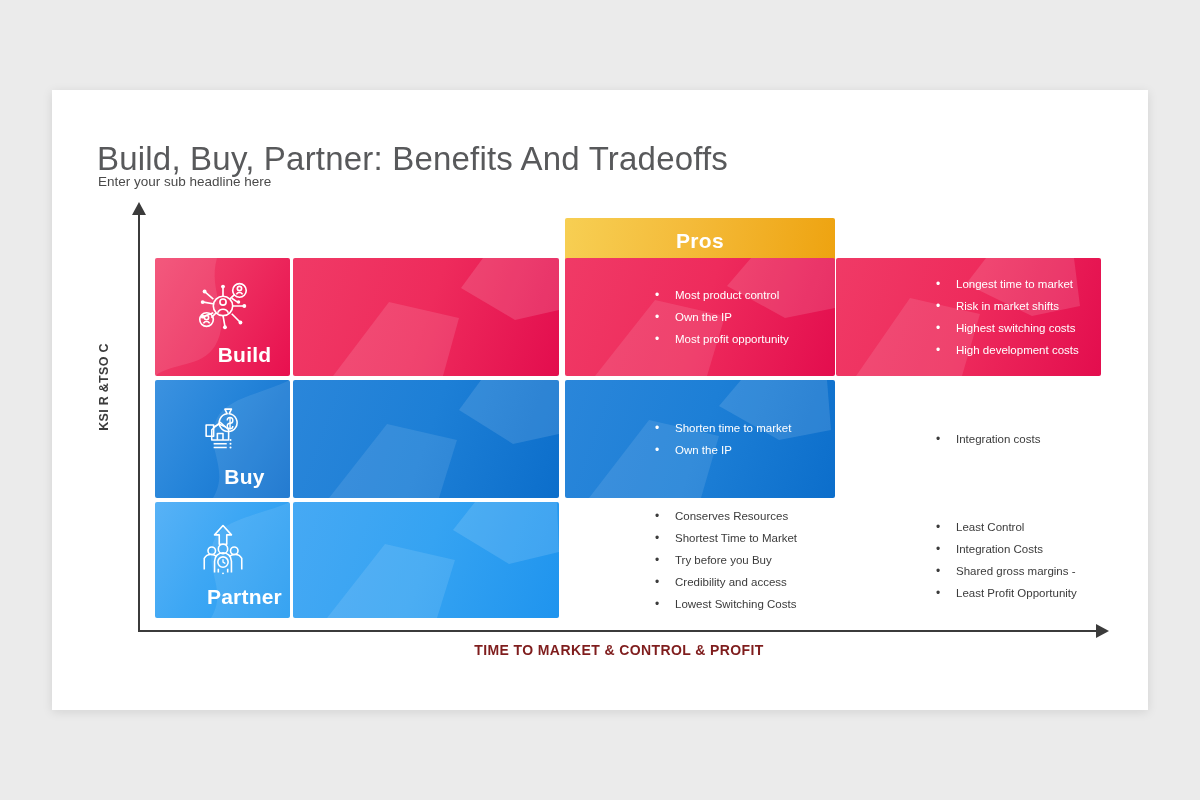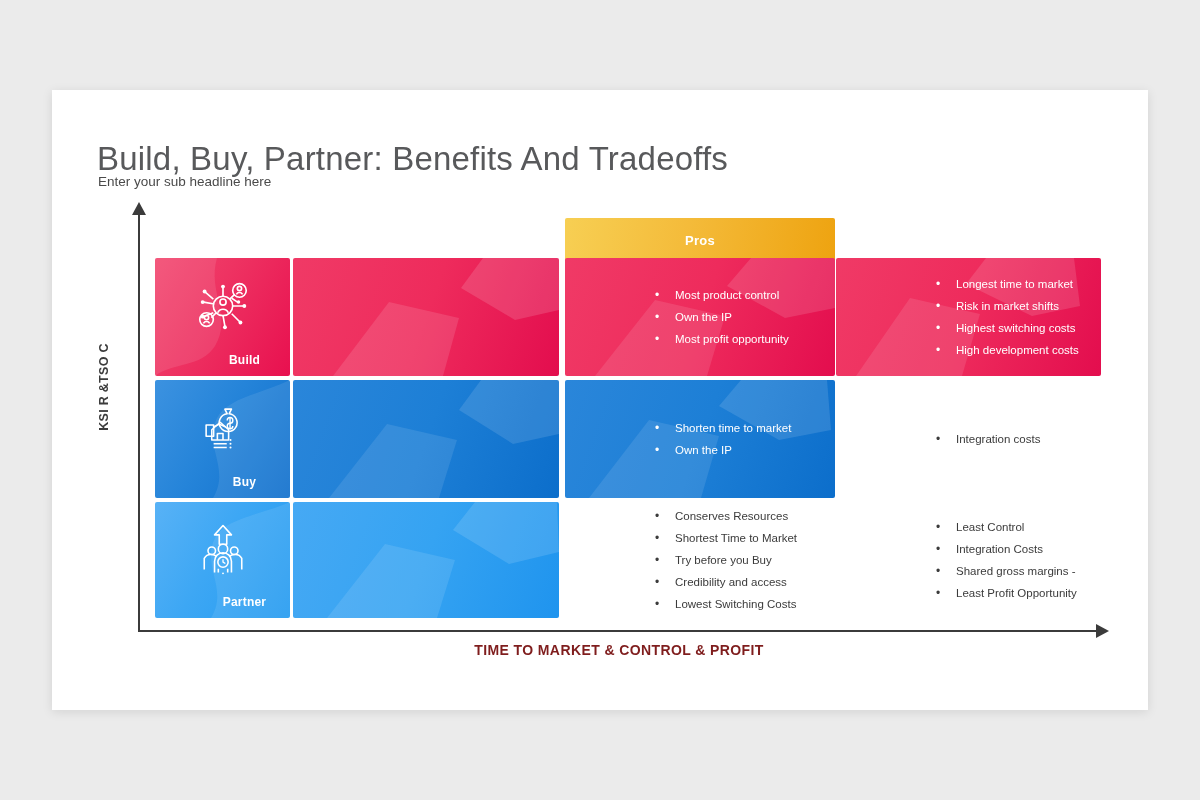--- a/index.html
+++ b/index.html
@@ -67,21 +67,21 @@
     width: 962px; text-align: center;
     font-size: 14px; font-weight: 700; color: #7f1d1d;
     letter-spacing: .4px; white-space: nowrap;
   }
 
   
   .colhead {
     position: absolute; top: 128px; height: 45px;
     border-radius: 2px;
     display: flex; align-items: center; justify-content: center;
-    color: #ffffff; font-size: 13px; font-weight: 700;
+    color: #ffffff; font-size: 21px; font-weight: 700;
     letter-spacing: .3px;
   }
   #head-pros {
     left: 513px; width: 270px;
     background: linear-gradient(100deg,#f7cf53 0%,#f4bb3a 45%,#eea310 100%);
   }
   #head-cons {
     left: 784px; width: 265px;
     background: linear-gradient(100deg,#f3a martial 0%,#f09a3e 0%,#ef8d2c 45%,#ec7d14 100%);
   }
@@ -101,21 +101,21 @@
   .tile {
     left: 103px; width: 135px;
     display: flex; flex-direction: column;
     align-items: center; justify-content: flex-end;
     padding-bottom: 9px;
   }
   .tile .icon { position: absolute; top: 16px; left: 50%;
                 transform: translateX(-50%); }
   .tile .tile-label {
     position: relative; z-index: 3;
-    color: #ffffff; font-size: 12px; font-weight: 700;
+    color: #ffffff; font-size: 21px; font-weight: 700;
     letter-spacing: .2px;
     margin-left: 44px;
   }
 
   
   .mid { left: 241px; }
   
   .pros-seg { left: 513px; width: 270px; }
 
   

